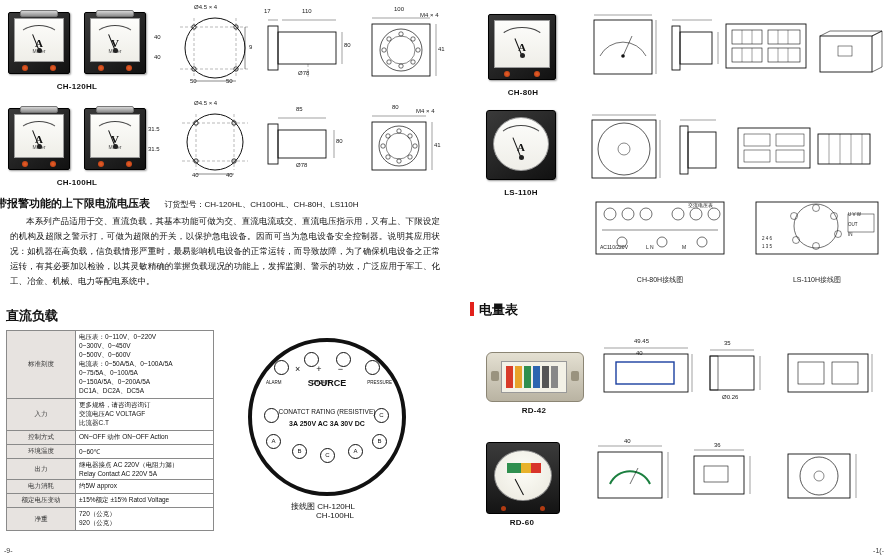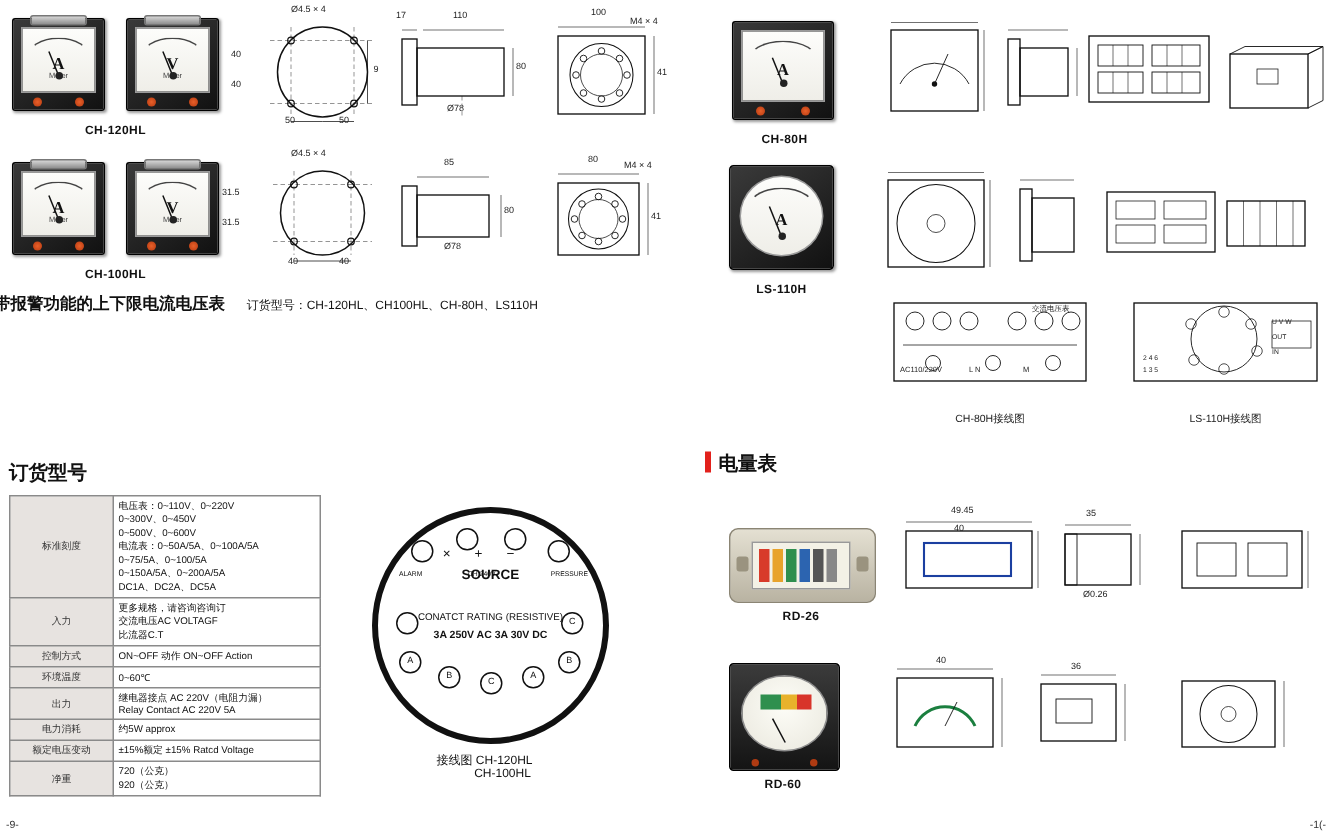--- a/index.html
+++ b/index.html
@@ -280,23 +280,24 @@
       <span class="lbl" style="left:32px;top:0px;">80</span>
       <span class="lbl" style="left:56px;top:4px;">M4 × 4</span>
       <span class="lbl" style="left:74px;top:38px;">41</span>
     </div>
 
     <div style="position:absolute;left:-4px;top:193px;width:460px;">
       <span class="h-title">带报警功能的上下限电流电压表</span>
       <span class="order" style="margin-left:10px;">订货型号：</span><span class="order">CH-120HL、CH100HL、CH-80H、LS110H</span>
     </div>
 
+    <div class="body-cn" style="position:absolute;left:10px;top:214px;width:430px;text-indent:16px;">本系列产品适用于交、直流负载，其基本功能可做为交、直流电流或交、直流电压指示用，又有上、下限设定的机构及超限之警示打，可做为超限的开关，以保护急电设备。因而可当为急电设备安全控制器。说明其应用状况：如机器在高负载，信负载情形严重时，最易影响机电设备的正常运转，而导致故障，为了确保机电设备之正常运转，有其必要加以检验，以其灵敏精确的掌握负载现况的功能上，发挥监测、警示的功效，广泛应用于军工、化工、冶金、机械、电力等配电系统中。</div>
 
     <div style="position:absolute;left:6px;top:306px;">
-      <span class="h-sec">订货型号</span>
+      <span class="h-sec">直流负载</span>
     </div>
 
     <div style="position:absolute;left:6px;top:330px;">
       <table class="spec">
         <tbody>
           <tr>
             <td class="k">标准刻度</td>
             <td class="v">
               <span class="cellline">电压表：0~110V、0~220V</span>
               <span class="cellline">0~300V、0~450V</span>
@@ -544,21 +545,21 @@
         <div style="position:absolute;left:4px;top:4px;width:7px;height:22px;background:#d83b2a;"></div>
         <div style="position:absolute;left:13px;top:4px;width:7px;height:22px;background:#e8a32b;"></div>
         <div style="position:absolute;left:22px;top:4px;width:7px;height:22px;background:#2f8f4e;"></div>
         <div style="position:absolute;left:31px;top:4px;width:7px;height:22px;background:#2c64b0;"></div>
         <div style="position:absolute;left:40px;top:4px;width:7px;height:22px;background:#555;"></div>
         <div style="position:absolute;left:49px;top:4px;width:7px;height:22px;background:#888;"></div>
       </div>
       <div style="position:absolute;left:4px;top:18px;width:8px;height:10px;background:#9a937f;border-radius:2px;"></div>
       <div style="position:absolute;right:4px;top:18px;width:8px;height:10px;background:#9a937f;border-radius:2px;"></div>
     </div>
-    <div class="caption" style="position:absolute;left:26px;top:406px;width:96px;">RD-26</div>
+    <div class="caption" style="position:absolute;left:26px;top:406px;width:96px;">RD-42</div>
 
     <div class="dwg" style="left:138px;top:342px;">
       <svg width="96" height="62" viewBox="0 0 96 62">
         <rect x="6" y="12" width="84" height="38" fill="none" stroke="#111" stroke-width=".9"></rect>
         <rect x="18" y="20" width="58" height="22" fill="none" stroke="#1b3fa0" stroke-width="1.4"></rect>
         <line x1="6" y1="6" x2="90" y2="6" stroke="#111" stroke-width=".4"></line>
         <line x1="94" y1="12" x2="94" y2="50" stroke="#111" stroke-width=".4"></line>
       </svg>
       <span class="lbl" style="left:36px;top:-4px;">49.45</span>
       <span class="lbl" style="left:38px;top:8px;">40</span>

